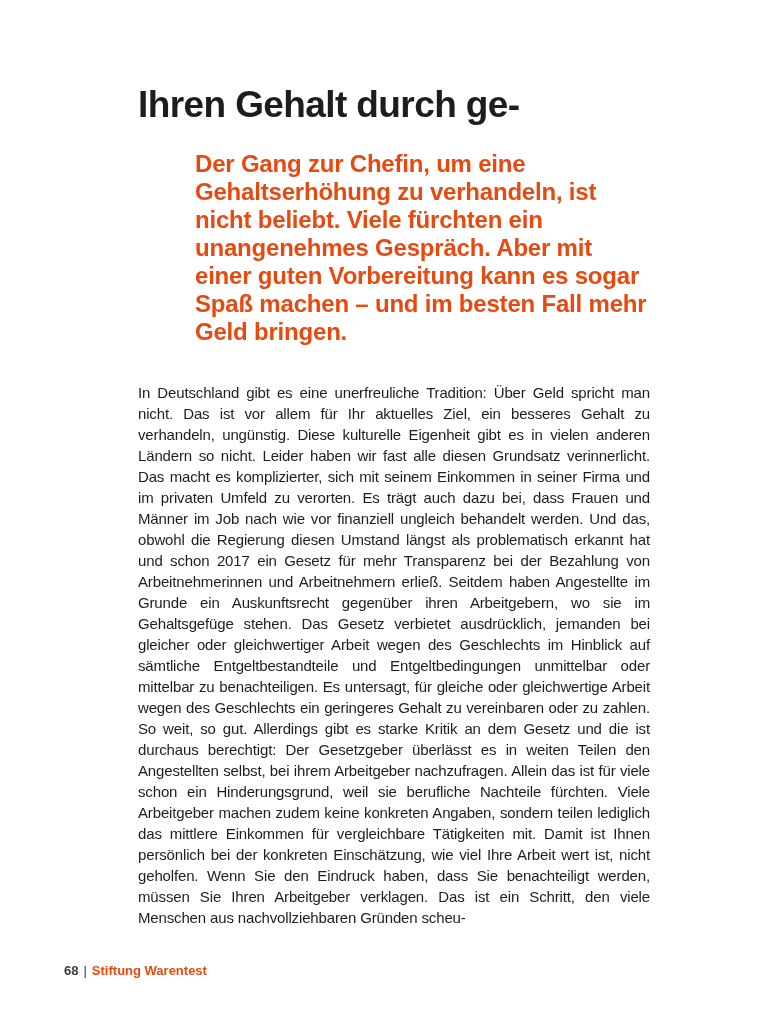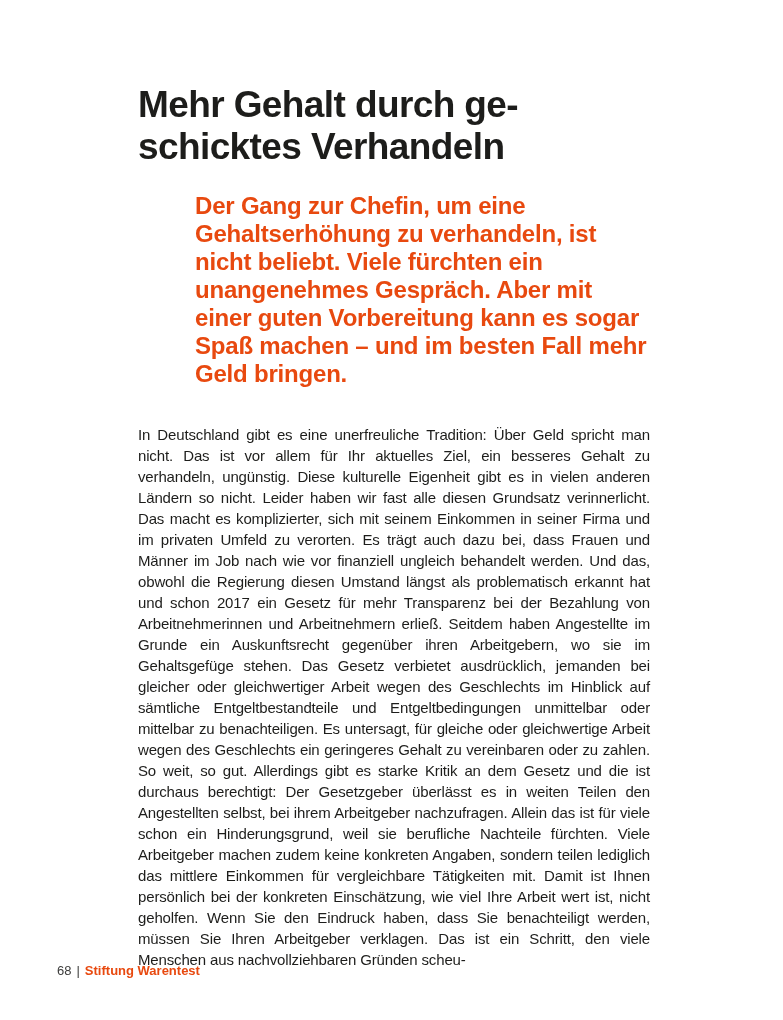--- a/index.html
+++ b/index.html
@@ -54,40 +54,40 @@
     .footer {
       position: absolute;
       left: 57px;
       bottom: 42px;
       font-size: 13px;
       line-height: 15px;
       white-space: nowrap;
     }
     .footer .page-num {
       color: #3c3c3b;
-      font-weight: 400;
+      font-weight: 700;
+      margin-left: 7px;
     }
     .footer .sep {
       color: #3c3c3b;
       margin: 0 5px;
       font-weight: 400;
     }
     .footer .brand {
       color: var(--accent, #e8490f);
       font-weight: 700;
     }
   </style>
 </head>
 <body>
 
 <div class="page">
   <div class="content">
     <h1 class="title" style="margin:0;">
-      <div>Mehr Gehalt durch ge-</div>
-      <div>schicktes Verhandeln</div>
+      <div>Ihren Gehalt durch ge-</div>
     </h1>
     <p class="lead">Der Gang zur Chefin, um eine Gehaltserhöhung zu verhandeln, ist nicht beliebt. Viele fürchten ein unangenehmes Gespräch. Aber mit einer guten Vorbereitung kann es sogar Spaß machen – und im besten Fall mehr Geld bringen.</p>
     <p class="body-text" lang="de">In Deutschland gibt es eine unerfreuliche Tradition: Über Geld spricht man nicht. Das ist vor allem für Ihr aktuelles Ziel, ein besseres Gehalt zu verhandeln, ungünstig. Diese kulturelle Eigenheit gibt es in vielen anderen Ländern so nicht. Leider haben wir fast alle diesen Grundsatz verinnerlicht. Das macht es komplizierter, sich mit seinem Einkommen in seiner Firma und im privaten Umfeld zu verorten. Es trägt auch dazu bei, dass Frauen und Männer im Job nach wie vor finanziell ungleich behandelt werden. Und das, obwohl die Regierung diesen Umstand längst als problematisch erkannt hat und schon 2017 ein Gesetz für mehr Transparenz bei der Bezahlung von Arbeitnehmerinnen und Arbeitnehmern erließ. Seitdem haben Angestellte im Grunde ein Auskunftsrecht gegenüber ihren Arbeitgebern, wo sie im Gehaltsgefüge stehen. Das Gesetz verbietet ausdrücklich, jemanden bei gleicher oder gleichwertiger Arbeit wegen des Geschlechts im Hinblick auf sämtliche Entgeltbestandteile und Entgeltbedingungen unmittelbar oder mittelbar zu benachteiligen. Es untersagt, für gleiche oder gleichwertige Arbeit wegen des Geschlechts ein geringeres Gehalt zu vereinbaren oder zu zahlen. So weit, so gut. Allerdings gibt es starke Kritik an dem Gesetz und die ist durchaus berechtigt: Der Gesetzgeber überlässt es in weiten Teilen den Angestellten selbst, bei ihrem Arbeitgeber nachzufragen. Allein das ist für viele schon ein Hinderungsgrund, weil sie berufliche Nachteile fürchten. Viele Arbeitgeber machen zudem keine konkreten Angaben, sondern teilen lediglich das mittlere Einkommen für vergleichbare Tätigkeiten mit. Damit ist Ihnen persönlich bei der konkreten Einschätzung, wie viel Ihre Arbeit wert ist, nicht geholfen. Wenn Sie den Eindruck haben, dass Sie benachteiligt werden, müssen Sie Ihren Arbeitgeber verklagen. Das ist ein Schritt, den viele Menschen aus nachvollziehbaren Gründen scheu-</p>
   </div>
   <div class="footer">
     <span class="page-num">68</span><span class="sep">|</span><span class="brand">Stiftung Warentest</span>
   </div>
 </div>
 
 </body></html>

